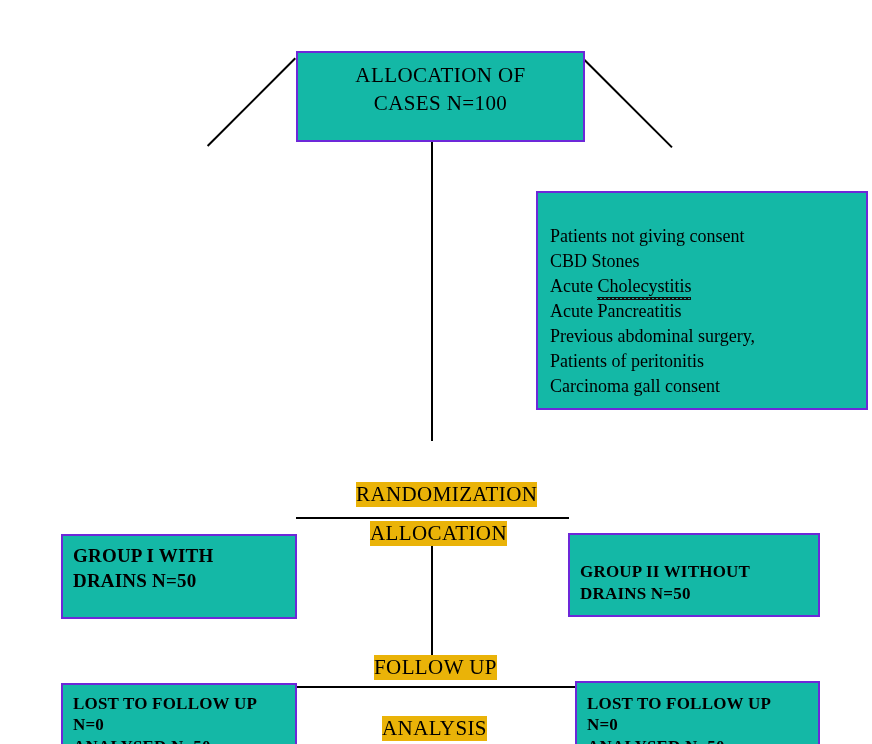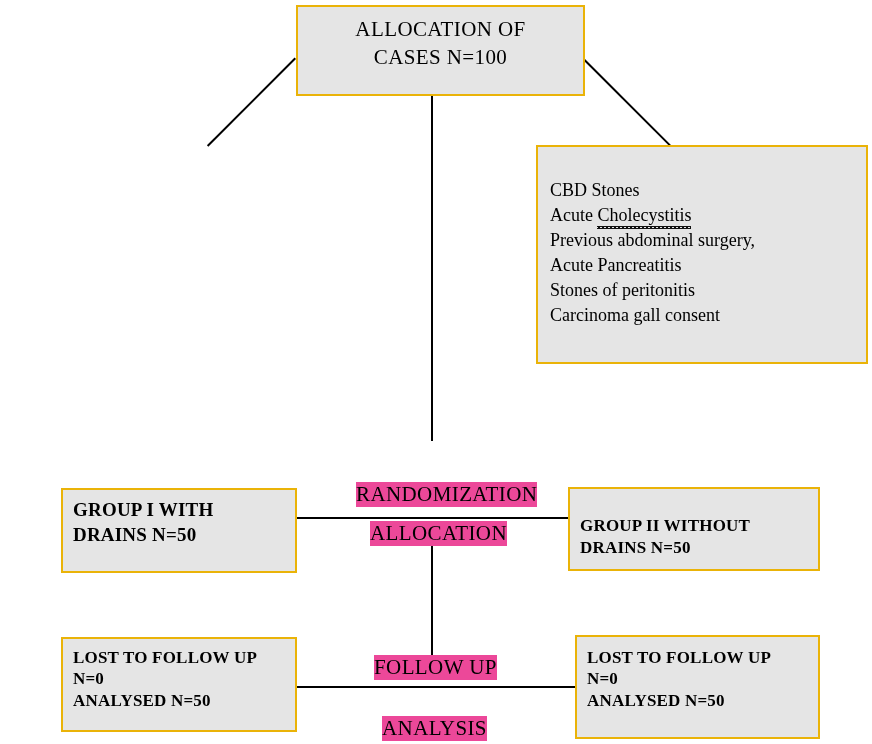--- a/index.html
+++ b/index.html
@@ -12,23 +12,24 @@
     width: 872px;
     height: 744px;
     background: #ffffff;
     overflow: hidden;
     font-family: "Liberation Serif", "DejaVu Serif", serif;
     color: #000000;
   }
   .box {
     position: absolute;
     box-sizing: border-box;
-    border: 2px solid #eab308;
-    background: #e5e5e5;
+    border: 2px solid #6d28d9;
+    background: #14b8a6;
     z-index: 3;
+    margin-top: 46px;
   }
   .box-text {
     position: absolute;
     left: 10px;
     top: 6px;
     right: 4px;
     line-height: 1.30;
     white-space: pre-line;
   }
   .center-text {
@@ -155,21 +156,21 @@
     top: 10px;
     line-height: 1.26;
   }
   
   .stage-label {
     position: absolute;
     font-size: 21px;
     letter-spacing: 0.4px;
     white-space: nowrap;
     z-index: 4;
-    background: #ec4899;
+    background: #eab308;
   }
   #label-randomization { left: 356px; top: 482px; }
   #label-allocation    { left: 370px; top: 521px; }
   #label-followup      { left: 374px; top: 655px; }
   #label-analysis      { left: 382px; top: 716px; }
   
   .line {
     position: absolute;
     background: #000000;
     z-index: 1;
@@ -231,25 +232,26 @@
   <div class="line" id="line-horiz-followup"></div>
 
   <div class="box" id="box-allocation">
     <div class="box-text center-text">ALLOCATION OF
 CASES N=100</div>
   </div>
 
 
   <div class="box" id="box-exclusion">
     <div class="excl-list">
+      <span class="excl-item">Patients not giving consent</span>
       <span class="excl-item">CBD Stones</span>
       <span class="excl-item">Acute&nbsp;<span class="spellerr">Cholecystitis</span></span>
+      <span class="excl-item">Acute Pancreatitis</span>
       <span class="excl-item">Previous abdominal surgery,</span>
-      <span class="excl-item">Acute Pancreatitis</span>
-      <span class="excl-item">Stones of peritonitis</span>
+      <span class="excl-item">Patients of peritonitis</span>
       <span class="excl-item">Carcinoma gall consent</span>
     </div>
   </div>
 
   <div class="stage-label" id="label-randomization">RANDOMIZATION</div>
   <div class="stage-label" id="label-allocation">ALLOCATION</div>
   <div class="stage-label" id="label-followup">FOLLOW UP</div>
   <div class="stage-label" id="label-analysis">ANALYSIS</div>
 
   <div class="box" id="box-group1">

